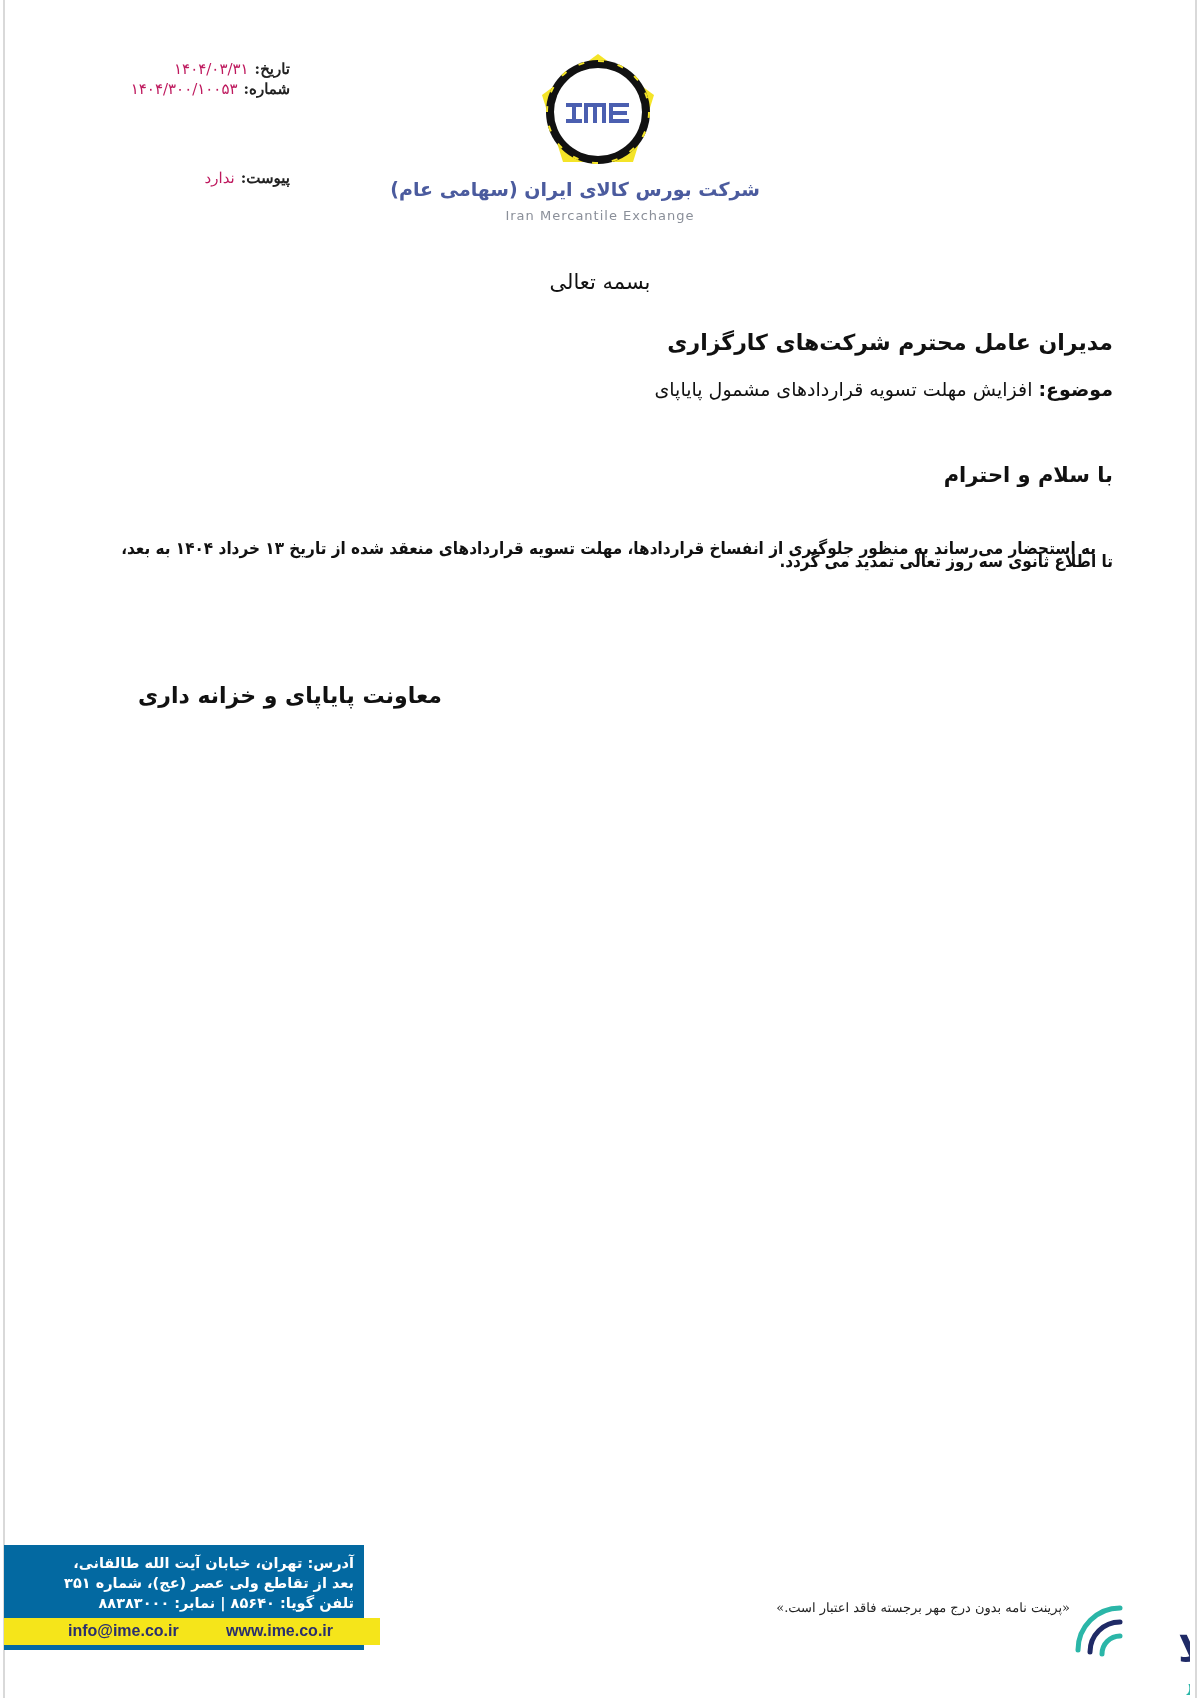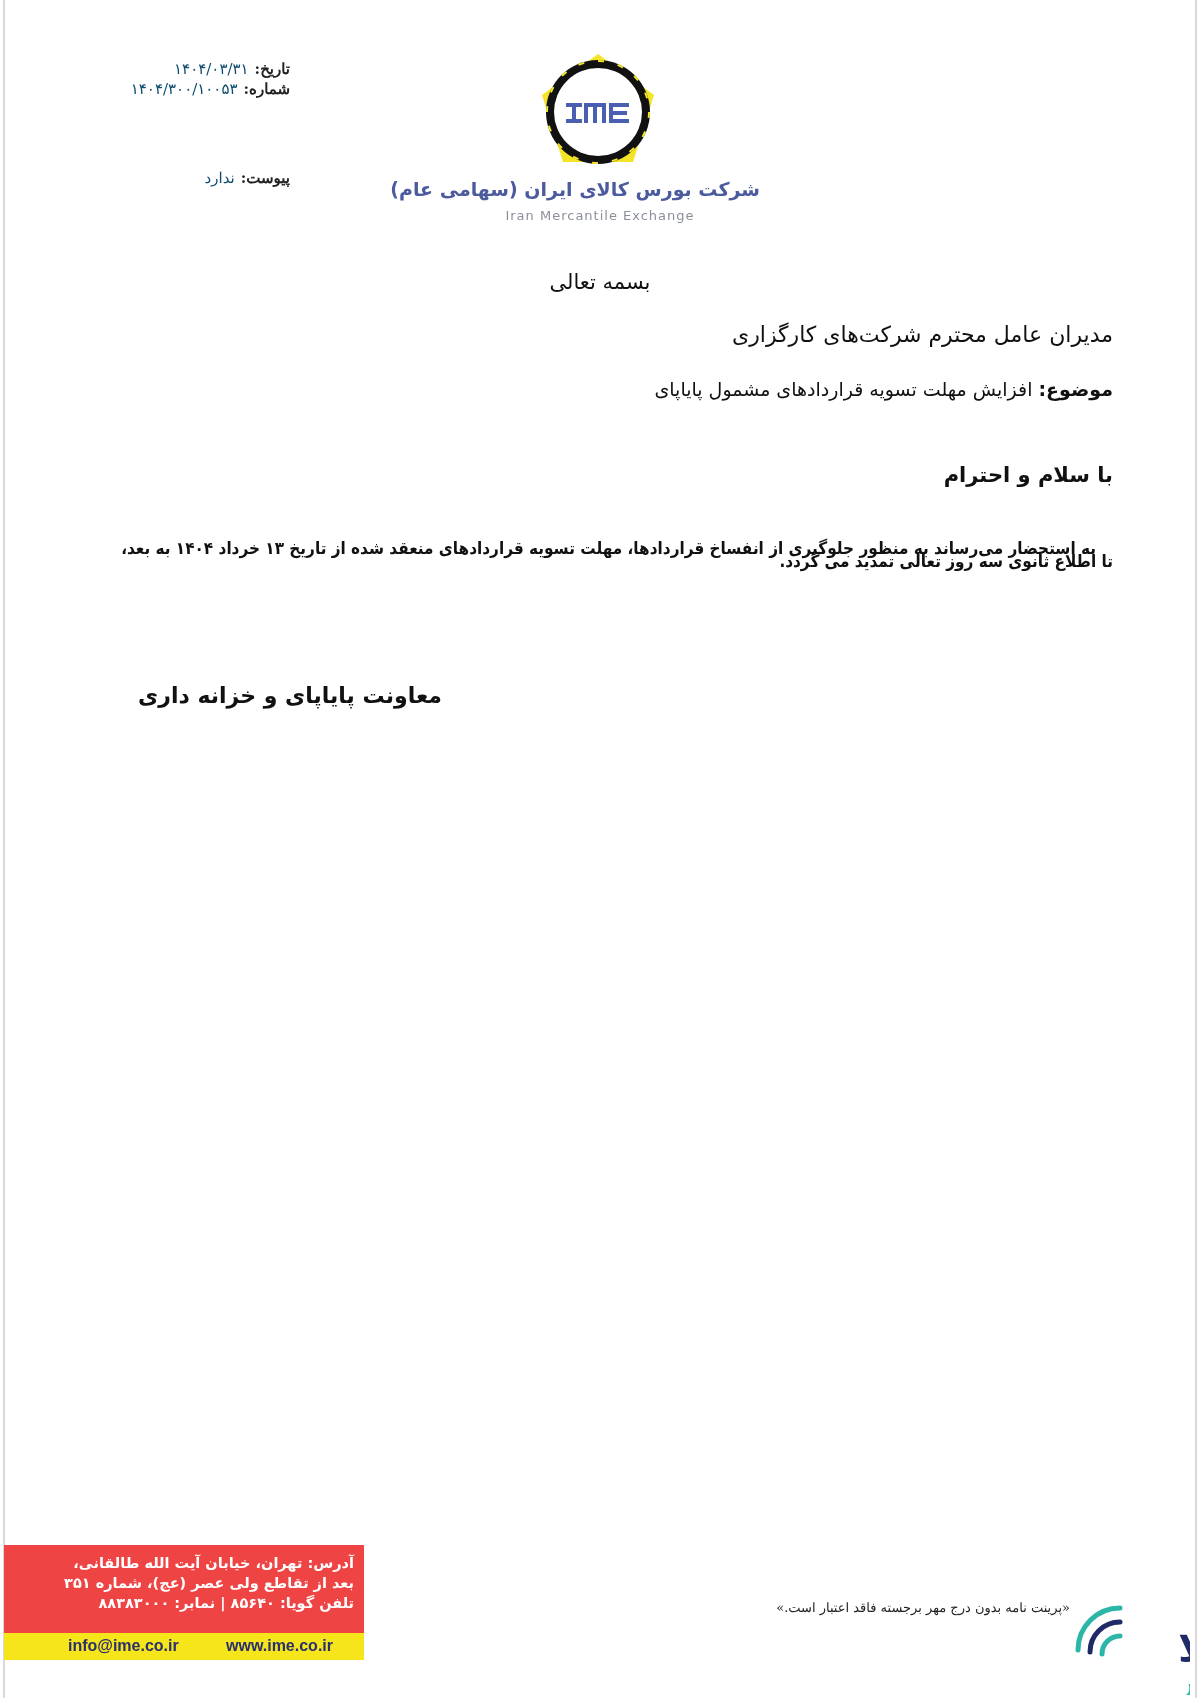--- a/index.html
+++ b/index.html
@@ -8,40 +8,40 @@
     background: #ffffff;
     font-family: "DejaVu Sans", sans-serif;
     color: #111;
   }
   .page-border-left { position: absolute; left: 3px; top: 0; width: 2px; height: 1698px; background: #d9d9d9; }
   .page-border-right { position: absolute; left: 1195px; top: 0; width: 2px; height: 1698px; background: #d9d9d9; }
 
   .rtl { direction: rtl; unicode-bidi: embed; }
   .meta { position: absolute; left: 100px; width: 190px; font-family: "DejaVu Serif", serif; font-size: 15px; color: #222; text-align: right; white-space: nowrap; }
   .meta .k { font-weight: bold; }
-  .meta .v { color: #0c4a6e; margin-right: 6px; }
+  .meta .v { color: #be185d; margin-right: 6px; }
 
   .logo { position: absolute; left: 538px; top: 52px; width: 120px; height: 120px; }
   .company-fa { position: absolute; left: 440px; top: 178px; width: 320px; text-align: center; font-size: 19px; font-weight: bold; color: #4b5b9e; white-space: nowrap; }
   .company-en { position: absolute; left: 440px; top: 208px; width: 320px; text-align: center; font-size: 13px; color: #8a8f99; letter-spacing: 1px; }
 
   .bismillah { position: absolute; left: 400px; top: 270px; width: 400px; text-align: center; font-size: 21px; font-weight: normal; }
-  .recipient { position: absolute; right: 87px; top: 322px; font-size: 22px; font-weight: normal; white-space: nowrap; }
+  .recipient { position: absolute; right: 87px; top: 330px; font-size: 22px; font-weight: bold; white-space: nowrap; }
   .subject { position: absolute; right: 87px; top: 378px; font-size: 19px; white-space: nowrap; }
   .subject .k { font-weight: bold; }
   .greeting { position: absolute; right: 87px; top: 463px; font-size: 21px; font-weight: bold; white-space: nowrap; }
   .body-line { position: absolute; right: 87px; font-size: 17px; font-weight: bold; white-space: nowrap; font-family: "DejaVu Sans Condensed", "DejaVu Sans", sans-serif; }
   .body-l1 { top: 538px; right: 104px; margin-left: 39px; }
   .body-l2 { top: 551px; }
   .signature { position: absolute; left: 160px; width: 282px; top: 683px; text-align: center; font-size: 22px; font-weight: bold; white-space: nowrap; }
 
   .footer-box { position: absolute; left: 4px; top: 1545px; width: 360px; height: 110px; }
-  .footer-blue { position: absolute; left: 0; top: 0; width: 360px; height: 105px; background: #ef4444; color: #fff; font-size: 14.5px; font-weight: bold; text-align: right; box-sizing: border-box; padding: 8px 10px 0 10px; line-height: 20px; }
+  .footer-blue { position: absolute; left: 0; top: 0; width: 360px; height: 105px; background: #0369a1; color: #fff; font-size: 14.5px; font-weight: bold; text-align: right; box-sizing: border-box; padding: 8px 10px 0 10px; line-height: 20px; }
   .footer-blue div { white-space: nowrap; }
-  .footer-yellow { position: absolute; left: 0; top: 88px; width: 360px; height: 27px; background: #f5e51a; font-family: "Liberation Sans", sans-serif; font-size: 16px; color: #2a2f6e; font-weight: bold; }
+  .footer-yellow { position: absolute; left: 0; top: 73px; width: 360px; height: 27px; background: #f5e51a; font-family: "Liberation Sans", sans-serif; font-size: 16px; color: #2a2f6e; font-weight: bold; padding-left: 16px; }
   .footer-yellow .email { position: absolute; left: 64px; top: 4px; }
   .footer-yellow .web { position: absolute; left: 222px; top: 4px; }
 
   .disclaimer { position: absolute; right: 130px; top: 1600px; font-size: 13px; color: #222; white-space: nowrap; font-family: "DejaVu Serif", serif; }
   .kala-logo { position: absolute; left: 1060px; top: 1590px; width: 130px; height: 105px; }
 </style>
 </head>
 <body>
 
 <div class="page-border-left"></div>

